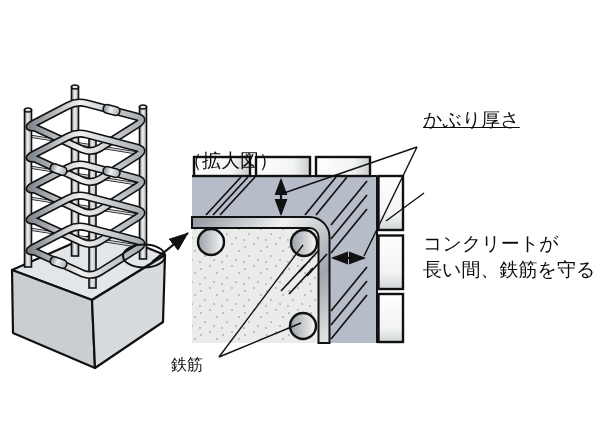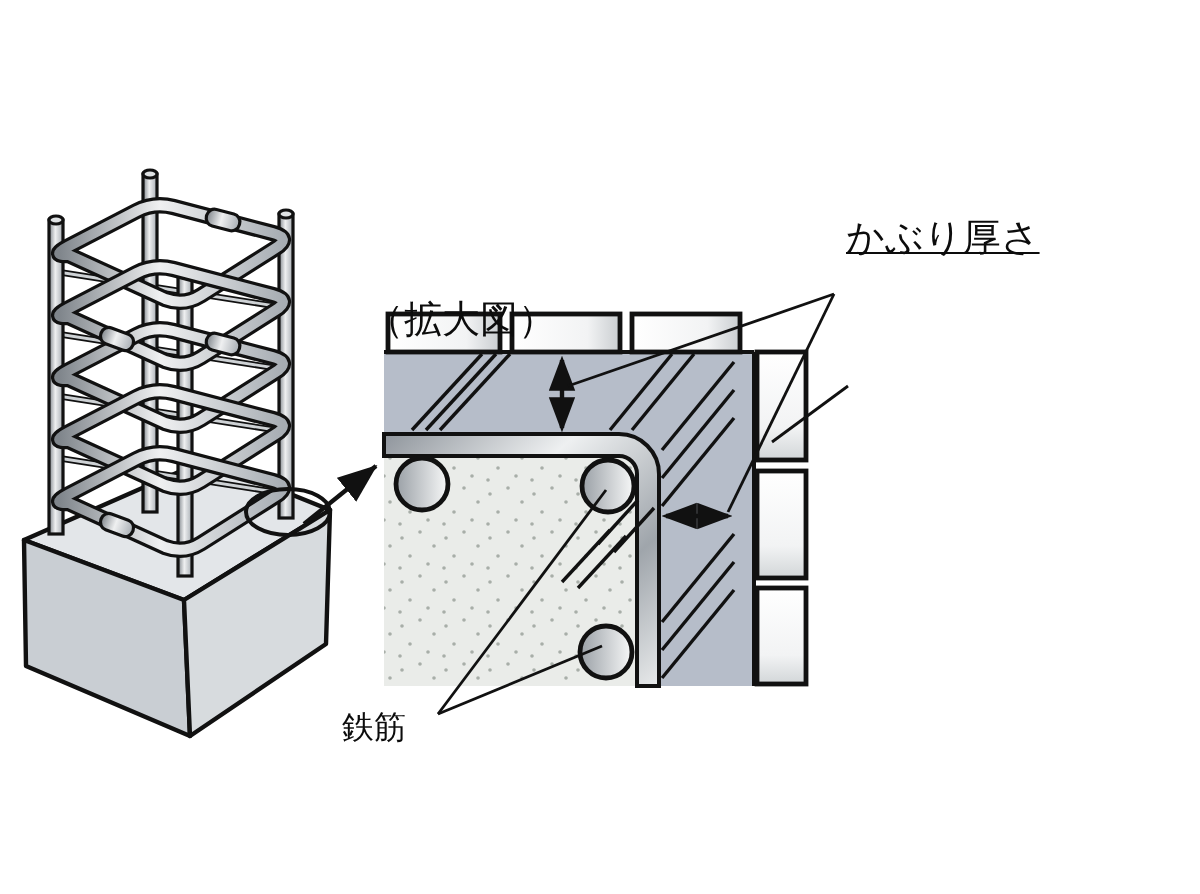--- a/index.html
+++ b/index.html
@@ -200,15 +200,17 @@
     <line x1="417" y1="147" x2="364" y2="256"></line>
     <line x1="424" y1="193" x2="386" y2="221"></line>
     <line x1="219" y1="357" x2="303" y2="245"></line>
     <line x1="219" y1="357" x2="301" y2="323"></line>
   </g>
 </svg>
 
   <div class="lbl lbl-enlarged">（拡大図）</div>
   <div class="lbl lbl-cover">かぶり厚さ</div>
   <div class="lbl lbl-note">
+    <span>コンクリートが</span>
+    <span>長い間、鉄筋を守る</span>
   </div>
   <div class="lbl lbl-rebar">鉄筋</div>
 </div>
 
 </body></html>

